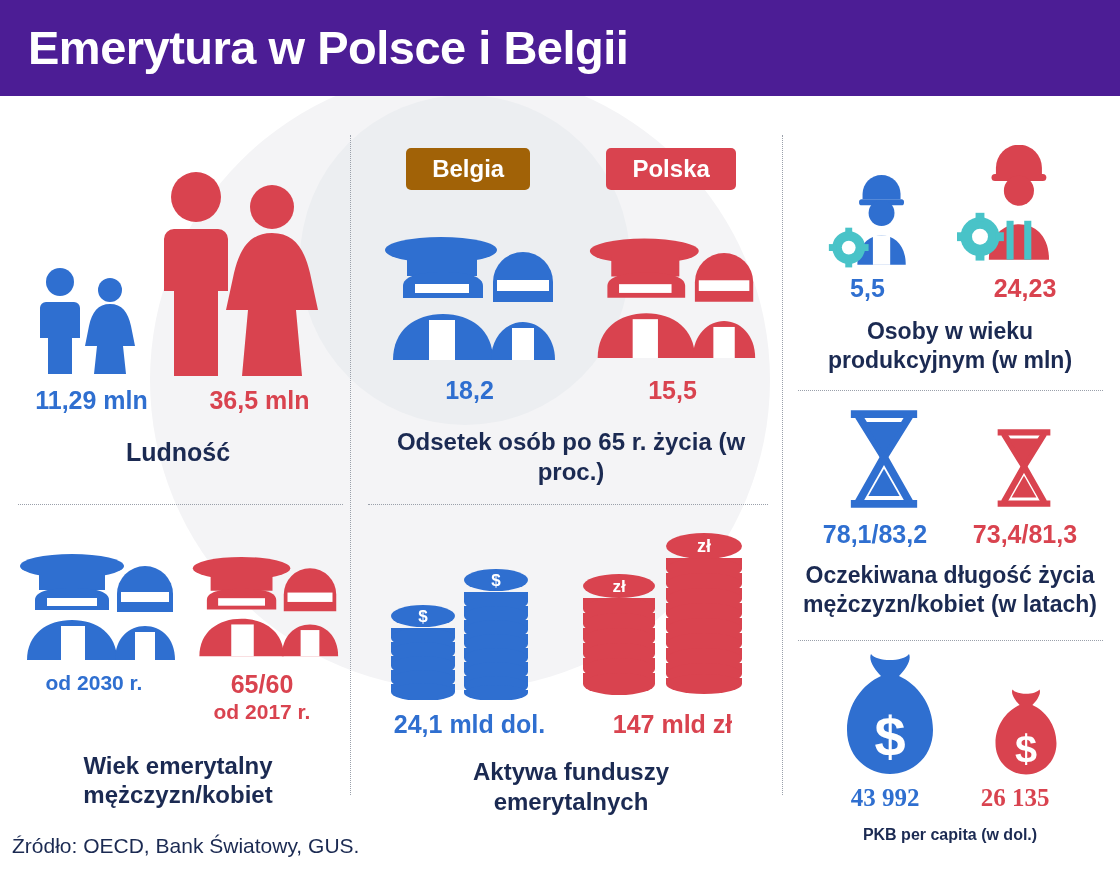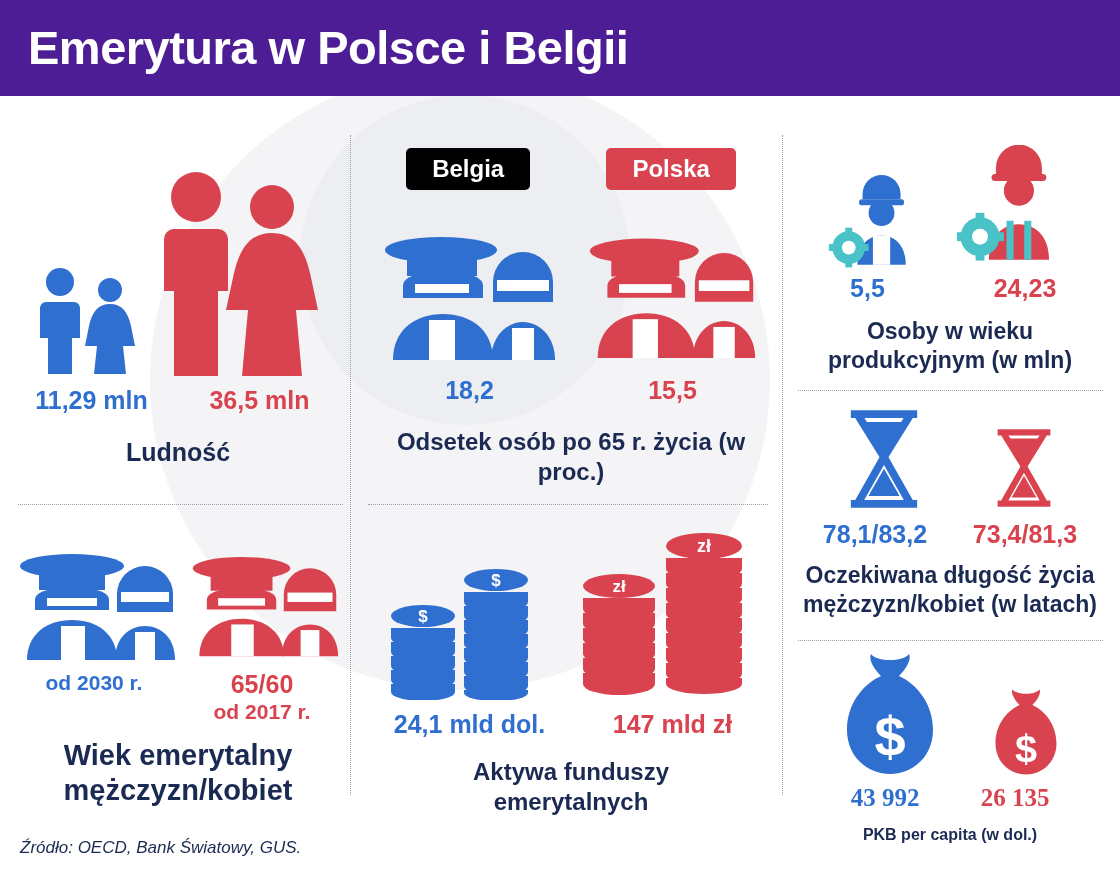--- a/index.html
+++ b/index.html
@@ -51,25 +51,25 @@
     font-size:21px;font-weight:bold;color:#1b2a52;line-height:1.2;
   }
   .value{
     font-size:25px;font-weight:bold;line-height:1.15;
   }
   .value-sm{font-size:21px;font-weight:bold;line-height:1.2;}
   .pill{
     display:inline-block;color:#fff;font-size:24px;font-weight:bold;
     padding:7px 26px;border-radius:5px;
   }
-  .pill.b{background:#000000;}
+  .pill.b{background:#a16207;}
   .pill.r{background:#d9434f;}
   .source{
-    position:absolute;left:20px;bottom:22px;
-    font-size:17px;font-style:italic;color:#1b2a52;z-index:6;
+    position:absolute;left:12px;bottom:22px;
+    font-size:21px;color:#1b2a52;z-index:6;
   }
   .row{display:flex;align-items:flex-end;justify-content:center;}
   svg{display:block;}
 </style>
 </head>
 <body>
 
 <div class="page">
 
   <div class="watermark"></div>
@@ -155,21 +155,21 @@
     </div>
     <div class="row" style="justify-content:space-around;align-items:flex-start;margin-top:10px;">
       <div style="width:160px;">
         <div class="value-sm blue">od 2030 r.</div>
       </div>
       <div style="width:160px;">
         <div class="value red">65/60</div>
         <div class="value-sm red">od 2017 r.</div>
       </div>
     </div>
-    <div class="caption" style="margin-top:14px;font-size:29px;">Wiek emerytalny mężczyzn/kobiet</div>
+    <div class="caption" style="margin-top:28px;font-size:24px;">Wiek emerytalny mężczyzn/kobiet</div>
   </div>
 
   <div class="cell" style="left:368px;top:148px;width:406px;">
     <div class="row" style="justify-content:space-around;">
       <span class="pill b">Belgia</span>
       <span class="pill r">Polska</span>
     </div>
   </div>
 
   <div class="cell" style="left:368px;top:210px;width:406px;">

